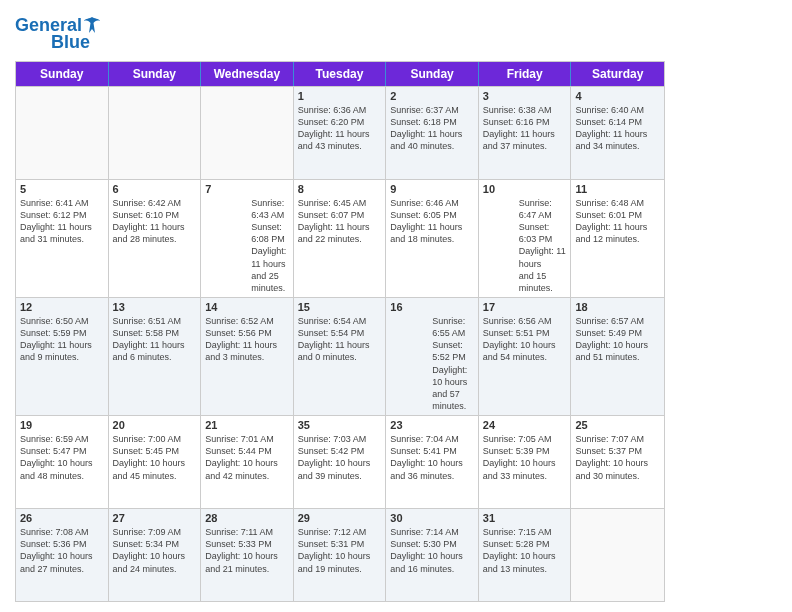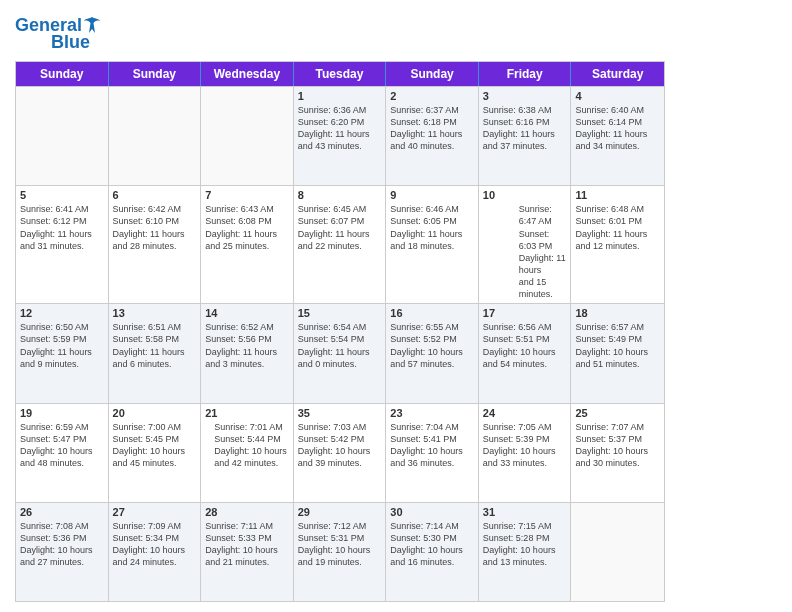--- a/index.html
+++ b/index.html
@@ -171,21 +171,21 @@
           </div>
           <div class="cal-cell">
             <div class="day-number">6</div>
             <div class="day-info" style="white-space: pre-line;">Sunrise: 6:42 AM
 Sunset: 6:10 PM
 Daylight: 11 hours
 and 28 minutes.</div>
           </div>
           <div class="cal-cell">
             <div class="day-number">7</div>
-            <div class="day-info" style="white-space: pre-line;">Sunrise: 6:43 AM
+            <div class="day-info" style="white-space: pre-line; margin-left: 46px;">Sunrise: 6:43 AM
 Sunset: 6:08 PM
 Daylight: 11 hours
 and 25 minutes.</div>
           </div>
           <div class="cal-cell">
             <div class="day-number">8</div>
             <div class="day-info" style="white-space: pre-line;">Sunrise: 6:45 AM
 Sunset: 6:07 PM
 Daylight: 11 hours
 and 22 minutes.</div>
@@ -236,21 +236,21 @@
           </div>
           <div class="cal-cell alt-bg">
             <div class="day-number">15</div>
             <div class="day-info" style="white-space: pre-line;">Sunrise: 6:54 AM
 Sunset: 5:54 PM
 Daylight: 11 hours
 and 0 minutes.</div>
           </div>
           <div class="cal-cell alt-bg">
             <div class="day-number">16</div>
-            <div class="day-info" style="white-space: pre-line;">Sunrise: 6:55 AM
+            <div class="day-info" style="white-space: pre-line; margin-left: 42px;">Sunrise: 6:55 AM
 Sunset: 5:52 PM
 Daylight: 10 hours
 and 57 minutes.</div>
           </div>
           <div class="cal-cell alt-bg">
             <div class="day-number">17</div>
             <div class="day-info" style="white-space: pre-line;">Sunrise: 6:56 AM
 Sunset: 5:51 PM
 Daylight: 10 hours
 and 54 minutes.</div>
@@ -273,21 +273,21 @@
           </div>
           <div class="cal-cell">
             <div class="day-number">20</div>
             <div class="day-info" style="white-space: pre-line;">Sunrise: 7:00 AM
 Sunset: 5:45 PM
 Daylight: 10 hours
 and 45 minutes.</div>
           </div>
           <div class="cal-cell">
             <div class="day-number">21</div>
-            <div class="day-info" style="white-space: pre-line; margin-left: 9px;">Sunrise: 7:01 AM
+            <div class="day-info" style="white-space: pre-line;">Sunrise: 7:01 AM
 Sunset: 5:44 PM
 Daylight: 10 hours
 and 42 minutes.</div>
           </div>
           <div class="cal-cell">
             <div class="day-number">35</div>
             <div class="day-info" style="white-space: pre-line;">Sunrise: 7:03 AM
 Sunset: 5:42 PM
 Daylight: 10 hours
 and 39 minutes.</div>

